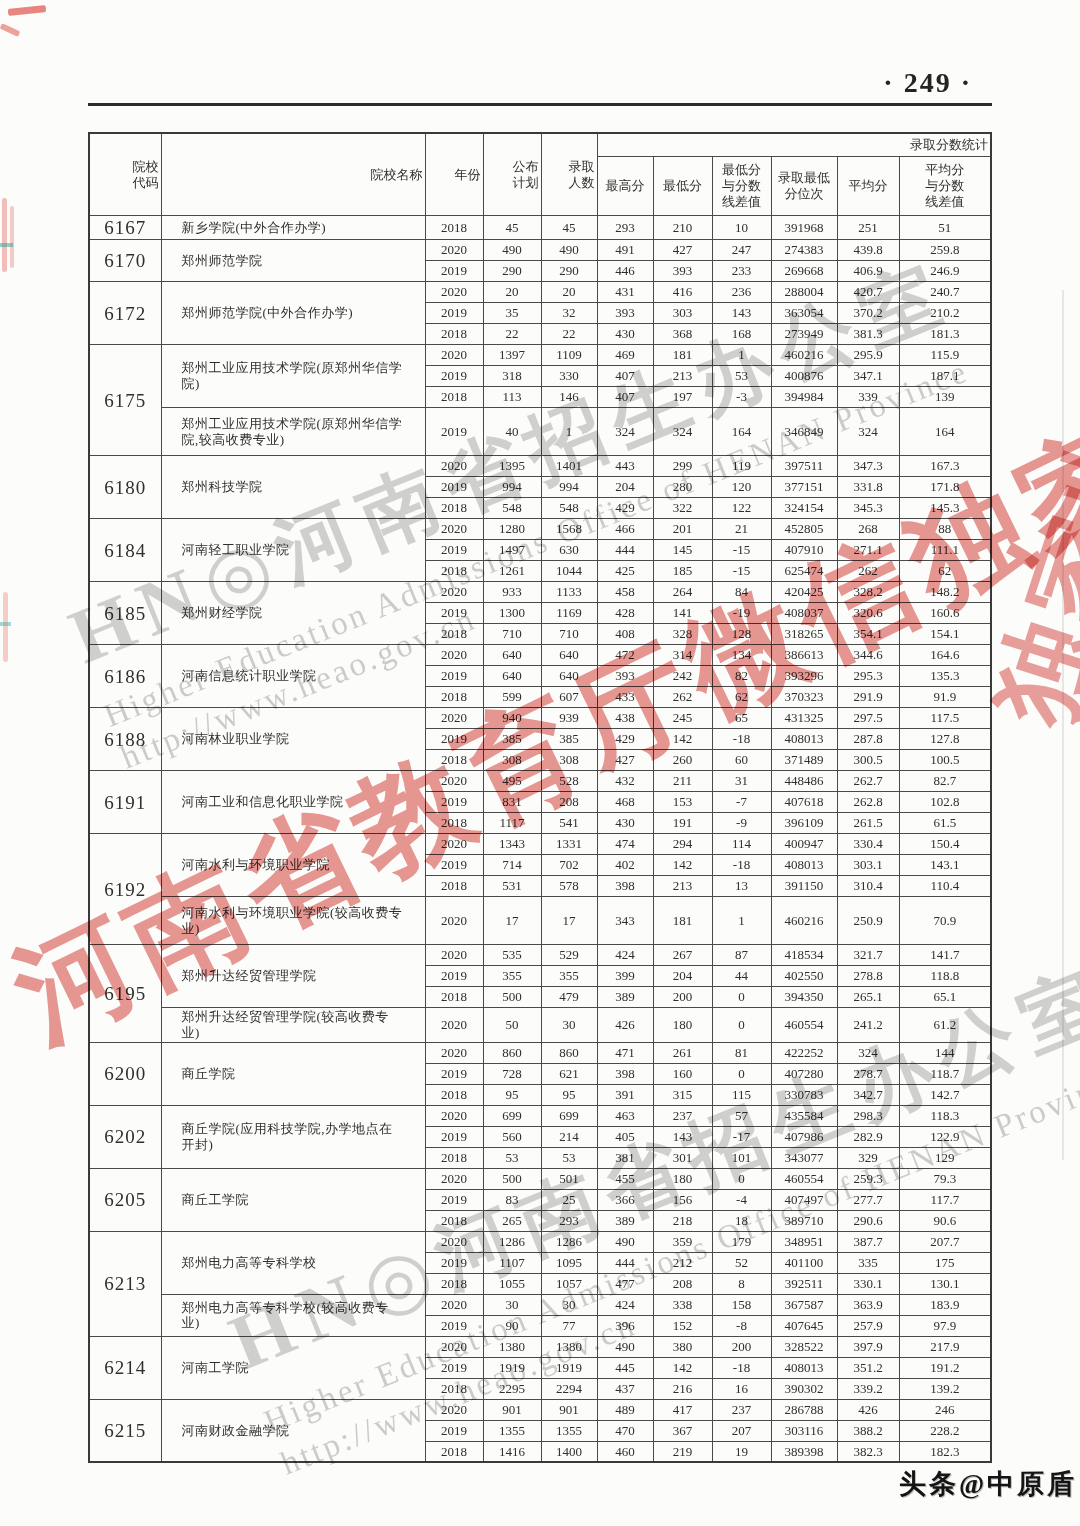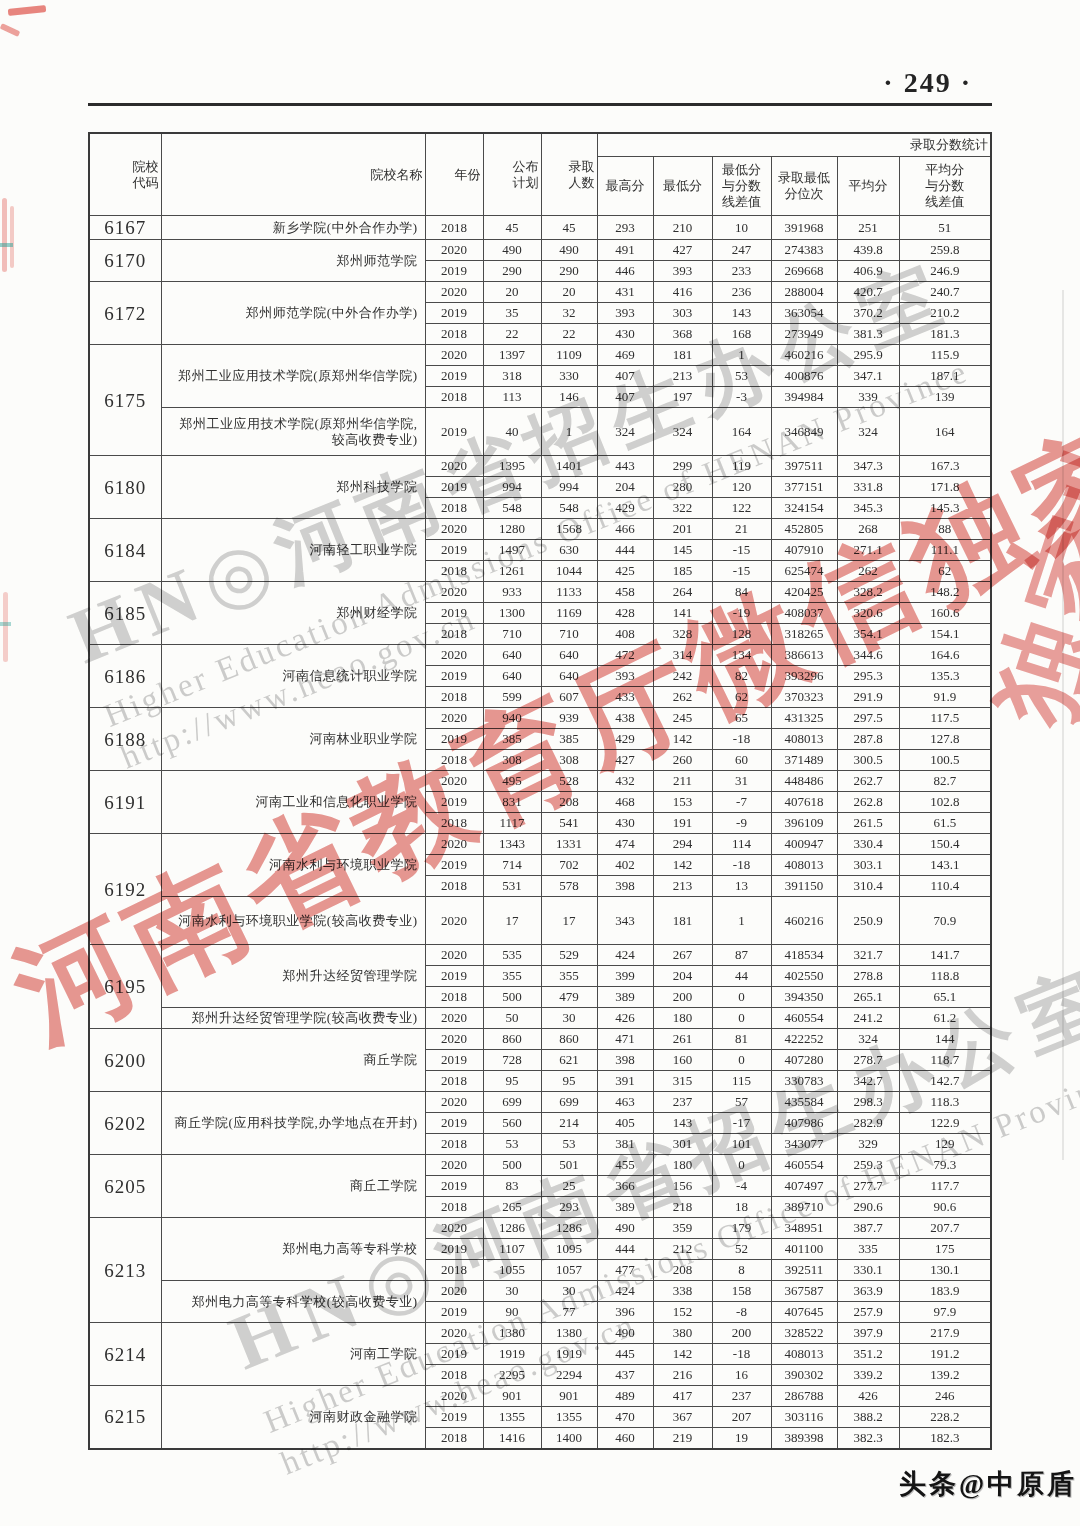--- a/index.html
+++ b/index.html
@@ -19,21 +19,21 @@
   .table-wrap{position:absolute;top:132px;left:88px;z-index:1;}
   table{border-collapse:collapse;table-layout:fixed;width:904px;border:2px solid #3a3a3a;}
   th,td{border:1px solid #4a4a4a;color:#2f2f2f;text-align:center;vertical-align:middle;
       padding:0 2px;font-size:13px;line-height:1.22;overflow:hidden;font-weight:normal;}
   thead th{white-space:pre-line;font-size:13px;}
   thead tr.h1 th{height:22px;text-align:right;}
   thead tr.h2 th{height:58px;}
   tbody tr{height:21px;}
   tbody tr.tall{height:48px;}
   td.code-cell{font-size:19px;letter-spacing:1px;}
-  td.name-cell{text-align:right;padding:1px 7px;letter-spacing:0.5px;}
+  td.name-cell{text-align:left;padding:1px 20px;letter-spacing:0.5px;}
 
   
   .wm{position:absolute;pointer-events:none;white-space:nowrap;
       transform-origin:0 0;mix-blend-mode:multiply;}
   .wm-red-main{left:-10px;top:935px;transform:rotate(-26deg);font-size:116px;
       font-weight:bold;letter-spacing:8px;color:#d8524b;opacity:.60;z-index:6;}
   .wm-red-part{left:965px;top:700px;transform:rotate(-72deg);font-size:102px;
       font-weight:bold;letter-spacing:6px;color:#d8524b;opacity:.55;z-index:6;}
   .wm-gray{z-index:5;}
   .wm-gray .l1{font-size:78px;font-weight:bold;letter-spacing:12px;color:#8f8f8f;opacity:.40;}

